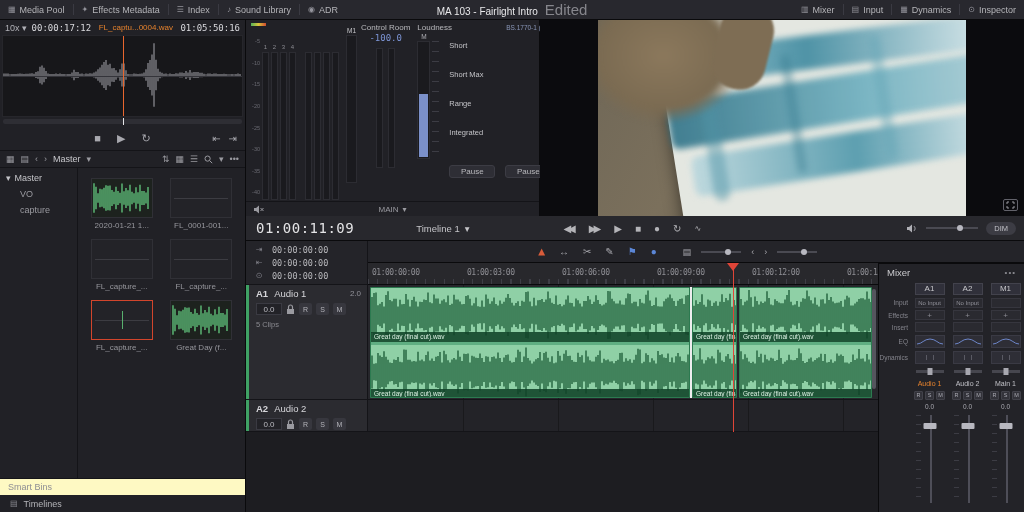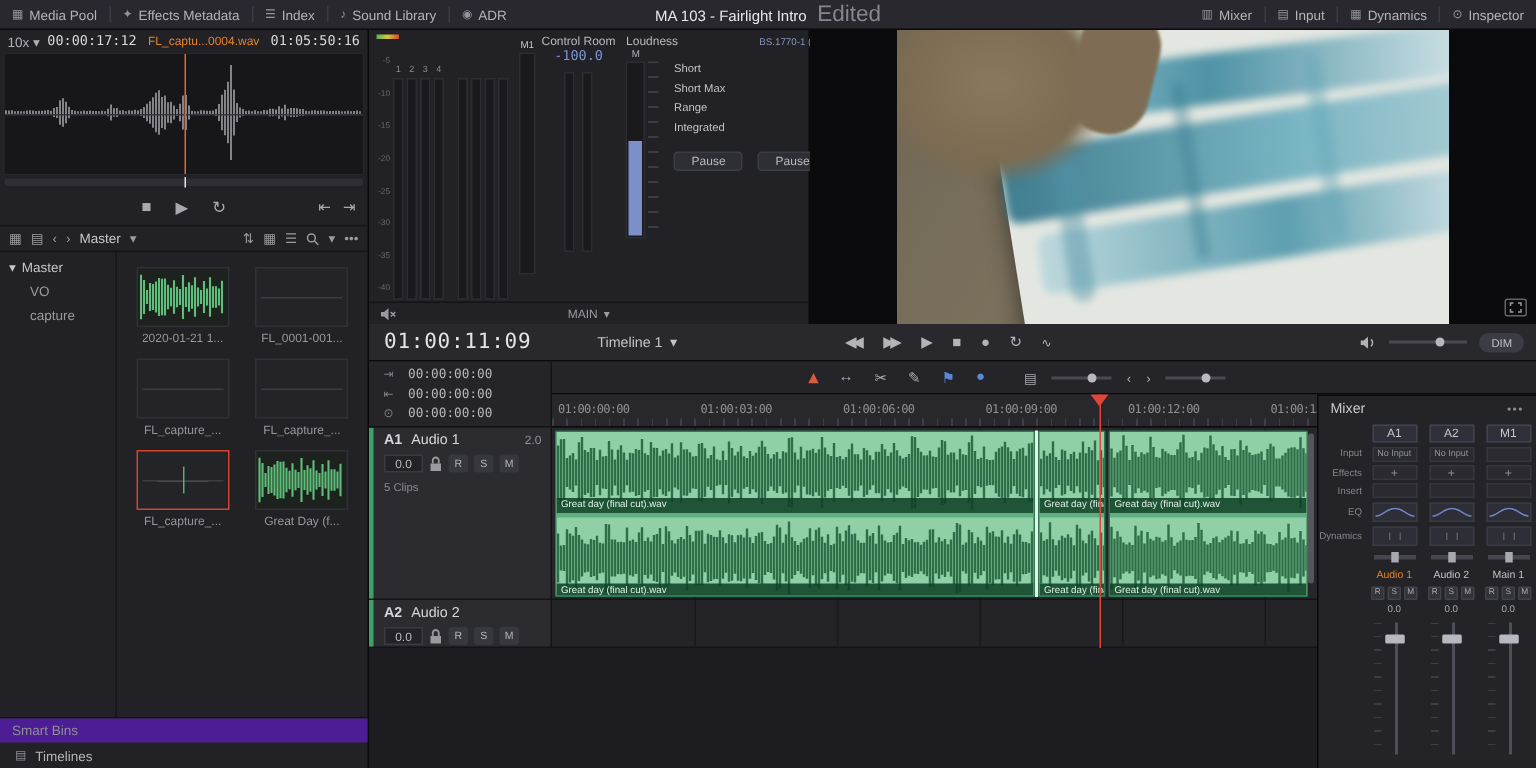--- a/index.html
+++ b/index.html
@@ -40,21 +40,21 @@
 .thumb-grid{flex:1;display:grid;grid-template-columns:1fr 1fr;padding:10px 4px;row-gap:9px;justify-items:center;align-content:start}
 .thumb-cell{width:68px;display:flex;flex-direction:column;align-items:center;gap:3px}
 .thumb{width:62px;height:40px;background:#232328;border:1px solid #303036;position:relative;overflow:hidden;display:flex;align-items:center;justify-content:center}
 .thumb.green{background:#1d221e}
 .thumb.selected{border:1px solid #d2452c}
 .thumb .midline{position:absolute;left:3px;right:3px;top:50%;height:1px;background:#3c3c42}
 .thumb.plus::after{content:"";position:absolute;left:50%;top:26%;bottom:26%;width:1px;background:#58b06e}
 .thumb.plus::before{content:"";position:absolute;top:50%;left:22%;right:22%;height:1px;background:#58b06e}
 .thumb-name{font-size:8px;color:#96969c;max-width:68px;overflow:hidden;text-overflow:ellipsis;white-space:nowrap}
 .lp-bottom{flex:none;border-top:1px solid #141418}
-.smart-bins-hdr{height:16px;display:flex;align-items:center;padding:0 8px;color:#8e8e94;font-size:9px;background:#4c1d95}
+.smart-bins-hdr{height:16px;display:flex;align-items:center;padding:0 8px;color:#8e8e94;font-size:9px;background:#fef9c3}
 .bin-row{height:17px;display:flex;align-items:center;gap:6px;padding:0 10px;color:#b4b4b8;font-size:9px}
 .bin-row .bicon{color:#8e8e94;font-size:8px}
 
 
 .meters-panel{position:absolute;left:246px;top:20px;width:294px;height:196px;background:#212126;border-right:1px solid #0a0a0c;display:flex}
 .sec-meters{width:134px;position:relative;padding:3px 2px 16px 4px;display:flex}
 .legend{position:absolute;top:3px;left:5px;width:15px;height:3px;background:linear-gradient(to right,#57b257,#d9c33a,#cf4a2e)}
 .scale-col{width:12px;display:flex;flex-direction:column;justify-content:space-between;align-items:flex-end;padding:16px 2px 4px 0;font-size:5.5px;color:#6a6a72;line-height:1}
 .mgroup{display:flex;gap:2px;align-items:flex-end;padding-top:4px}
 .mcol{display:flex;flex-direction:column;align-items:center;gap:1px}
@@ -71,21 +71,21 @@
 .cr-meters .meter{height:120px}
 .sec-loud{flex:1;padding:3px 6px 16px 5px}
 .loud-hdr{display:flex;justify-content:space-between;align-items:baseline}
 .loud-std{font-size:6.5px;color:#8a97b8}
 .loud-body{display:flex;margin-top:1px}
 .lm-col{display:flex;flex-direction:column;align-items:center}
 .lm-lab{font-size:6.5px;color:#b0b0b6;height:8px}
 .loud-meter{width:13px;height:118px;background:#1a1a1e;border:1px solid #2c2c32;position:relative}
 .loud-fill{position:absolute;bottom:1px;left:1px;right:1px;height:54%;background:#7b90c9}
 .loud-ticks{width:7px;height:118px;margin-top:8px;margin-left:2px;background:repeating-linear-gradient(to bottom,#3c3c44 0 1px,transparent 1px 10px)}
-.loud-rows{flex:1;padding:8px 0 0 10px;display:flex;flex-direction:column;gap:4px}
+.loud-rows{flex:1;padding:8px 0 0 10px;display:flex;flex-direction:column;gap:20px}
 .loud-row{display:flex;justify-content:space-between;font-size:7.5px;color:#c4c4c8}
 .loud-row .v{color:#8a97b8}
 .loud-btns{display:flex;gap:10px;justify-content:center;margin-top:8px}
 .loud-btn{width:46px;height:13px;background:#2e2e35;border:1px solid #3c3c44;border-radius:3px;font-size:8px;color:#b8b8bc;display:flex;align-items:center;justify-content:center}
 .meters-bottom{position:absolute;left:0;right:0;bottom:0;height:15px;border-top:1px solid #141418;display:flex;align-items:center;padding:0 8px;font-size:8px;color:#9a9aa0}
 .main-out{position:absolute;left:50%;transform:translateX(-50%);display:flex;gap:4px;align-items:center}
 
 
 .viewer{position:absolute;left:540px;top:20px;width:484px;height:196px;background:#0b0b0e;overflow:hidden}
 .photo{position:absolute;left:58px;top:0;width:368px;height:196px;background:linear-gradient(120deg,#6f6757 0%,#7b705c 35%,#4e4a40 100%);overflow:hidden}
@@ -97,21 +97,21 @@
 .s4{left:34px;top:60px;width:16px;height:130px;background:#4f93a6;opacity:.45}
 .s5{left:120px;top:55px;width:10px;height:120px;background:#3a7e92;opacity:.4}
 .s6{left:210px;top:50px;width:12px;height:125px;background:#67a7b8;opacity:.45}
 .hand{position:absolute;left:-40px;top:-52px;width:210px;height:175px;background:radial-gradient(closest-side,#8b785c,#7b6b52 60%,rgba(0,0,0,0) 78%);filter:blur(2px)}
 .finger{position:absolute;left:118px;top:-16px;width:54px;height:86px;background:#7e6d54;border-radius:26px;transform:rotate(14deg);filter:blur(1px)}
 .expand-btn{position:absolute;right:6px;bottom:5px;width:15px;height:12px;border:1px solid #62626a;border-radius:2px;display:flex;align-items:center;justify-content:center}
 
 
 .tl-transport{position:absolute;left:246px;top:216px;width:778px;height:25px;background:#28282d;border-bottom:1px solid #0a0a0c;display:flex;align-items:center}
 .tl-tc{font-family:"DejaVu Sans Mono",monospace;font-size:14px;color:#e4e4e6;padding:0 10px;letter-spacing:.5px}
-.tl-name{display:flex;gap:5px;font-size:9.5px;color:#c4c4c8;margin-left:34px;align-items:center}
+.tl-name{display:flex;gap:5px;font-size:9.5px;color:#c4c4c8;margin-left:52px;align-items:flex-start}
 .tl-trans-icons{position:absolute;left:50%;transform:translateX(-52%);display:flex;gap:13px;font-size:10px;color:#b4b4b8;align-items:center}
 .dbl{letter-spacing:-3px;display:inline-block;padding-right:3px}
 .tl-right{margin-left:auto;display:flex;align-items:center;gap:8px;padding-right:8px}
 .hslider{width:52px;height:2px;background:#4a4a52;position:relative}
 .hslider::after{content:"";position:absolute;left:60%;top:-2px;width:6px;height:6px;border-radius:3px;background:#b8b8c0}
 .dim-pill{height:13px;border-radius:7px;background:#3c3c44;color:#c0c0c6;font-size:7.5px;display:flex;align-items:center;justify-content:center;padding:0 8px}
 
 
 .tc-col{position:absolute;left:246px;top:241px;width:122px;height:44px;background:#242429;border-right:1px solid #141418;border-bottom:1px solid #141418;display:flex;flex-direction:column;justify-content:space-around;padding:2px 8px;z-index:5}
 .tc-row{display:flex;gap:8px;align-items:center;font-size:8.5px;color:#b8b8bc}

